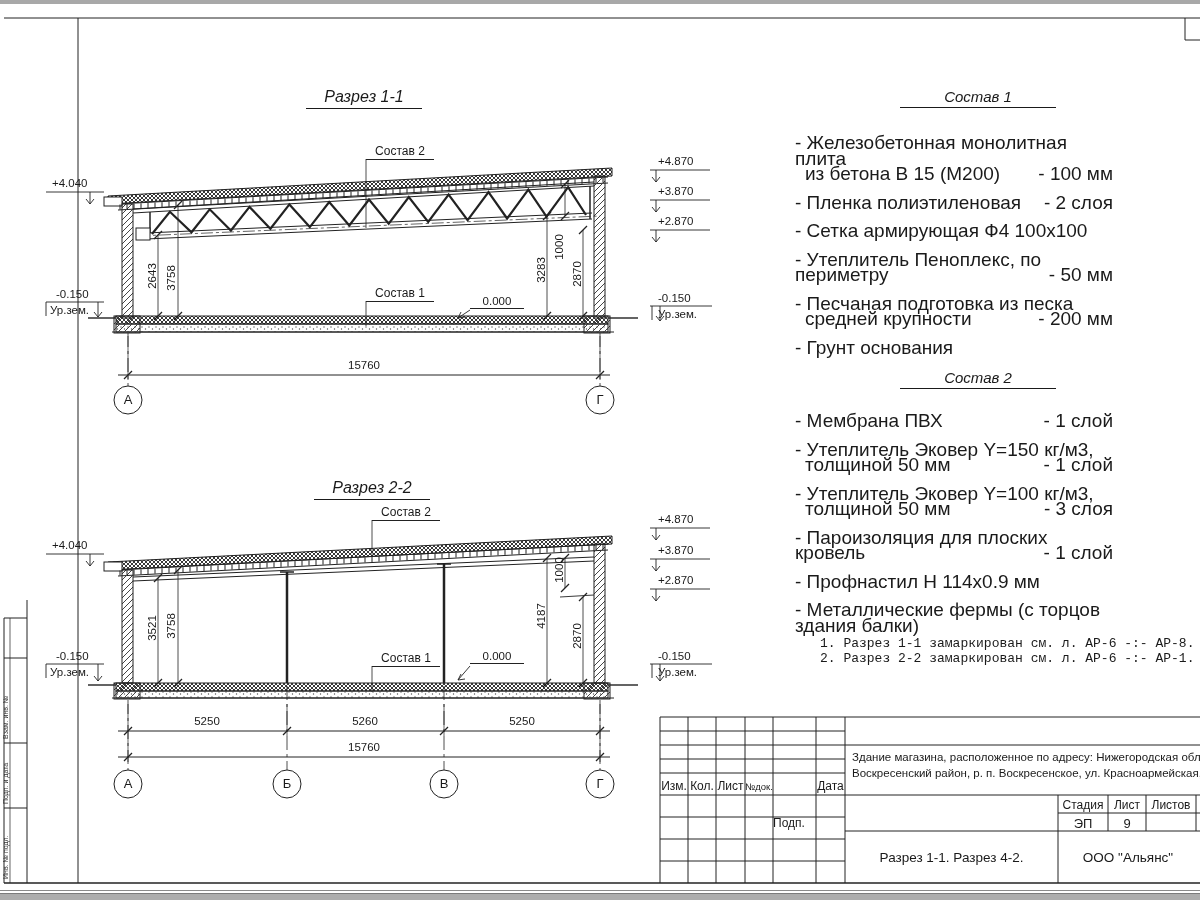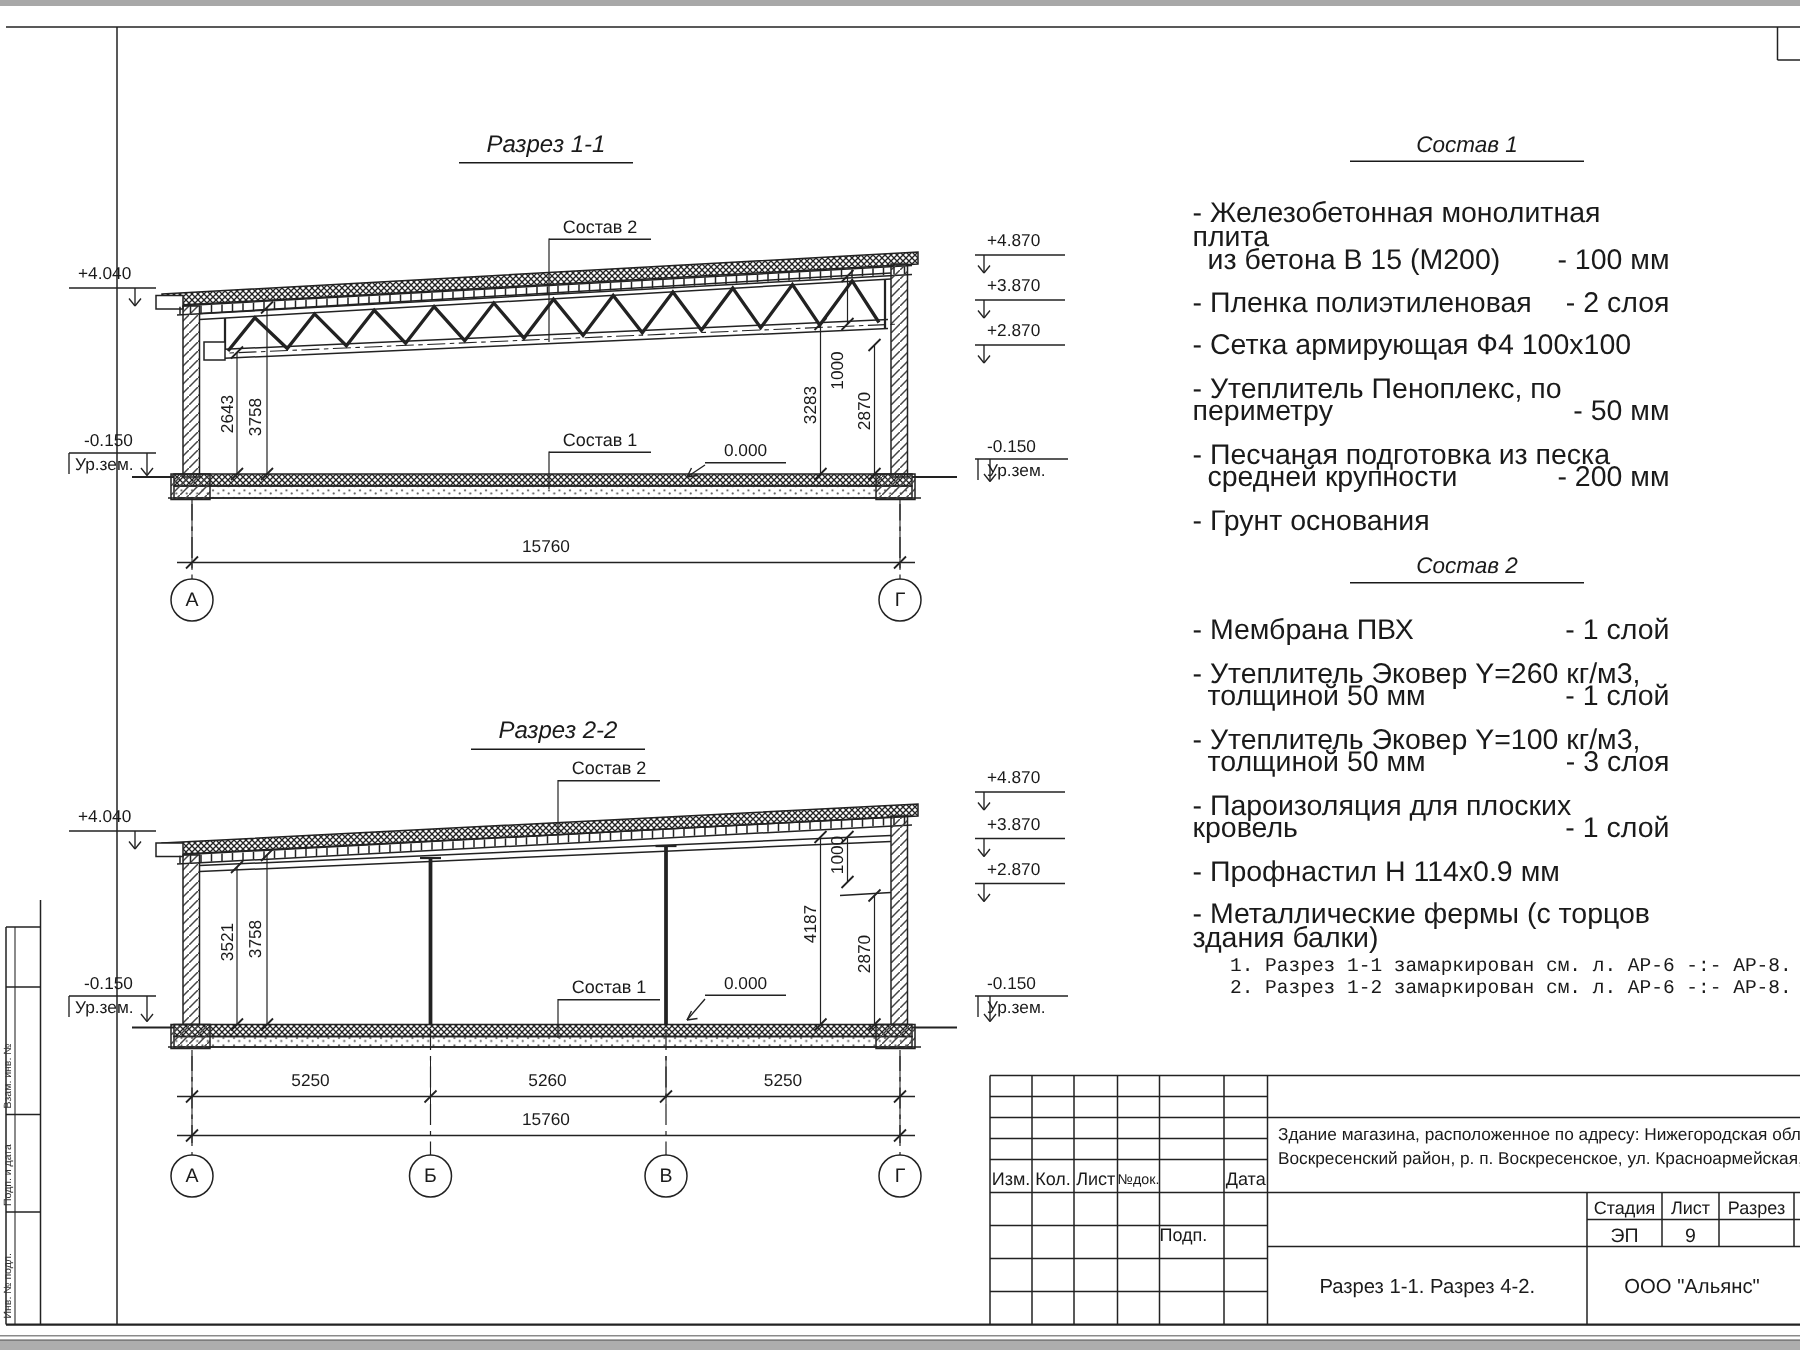--- a/index.html
+++ b/index.html
@@ -496,21 +496,21 @@
         <div class="si-line"><span>- Грунт основания</span></div>
       </div>
     </div>
   <div class="list-head" style="left:900px;top:369px;">Состав 2</div>
   <div class="slist" style="left:795px;top:413px;" id="list2">
       <div class="si">
         <div class="si-line"><span>- Мембрана ПВХ</span></div>
         <span class="si-val">- 1 слой</span>
       </div>
       <div class="si">
-        <div class="si-line"><span>- Утеплитель Эковер Y=260 кг/м3,</span></div>
+        <div class="si-line"><span>- Утеплитель Эковер Y=150 кг/м3,</span></div>
         <div class="si-line"><span>толщиной 50 мм</span></div>
         <span class="si-val">- 1 слой</span>
       </div>
       <div class="si">
         <div class="si-line"><span>- Утеплитель Эковер Y=100 кг/м3,</span></div>
         <div class="si-line"><span>толщиной 50 мм</span></div>
         <span class="si-val">- 3 слоя</span>
       </div>
       <div class="si">
         <div class="si-line"><span>- Пароизоляция для плоских кровель</span></div>
@@ -519,36 +519,36 @@
       <div class="si">
         <div class="si-line"><span>- Профнастил Н 114х0.9 мм</span></div>
       </div>
       <div class="si">
         <div class="si-line"><span>- Металлические фермы (с торцов здания балки)</span></div>
       </div>
     </div>
 
   <div class="notes">
     <div>1. Разрез 1-1 замаркирован см. л. АР-6 -:- АР-8.</div>
-    <div>2. Разрез 1-2 замаркирован см. л. АР-6 -:- АР-8.</div>
+    <div>2. Разрез 2-2 замаркирован см. л. АР-6 -:- АР-1.</div>
   </div>
 
   <div class="tb c" style="left:660px;top:779px;width:28px;">Изм.</div>
   <div class="tb c" style="left:688px;top:779px;width:28px;">Кол.</div>
   <div class="tb c" style="left:716px;top:779px;width:29px;">Лист</div>
   <div class="tb c small" style="left:745px;top:781px;width:28px;">№док.</div>
   <div class="tb c" style="left:773px;top:779px;width:26px;margin-top:37px;">Подп.</div>
   <div class="tb c" style="left:816px;top:779px;width:29px;">Дата</div>
   <div class="addr">
     <div>Здание магазина, расположенное по адресу: Нижегородская область,</div>
     <div>Воскресенский район, р. п. Воскресенское, ул. Красноармейская, д. 1</div>
   </div>
   <div class="tb c" style="left:1058px;top:798px;width:50px;">Стадия</div>
   <div class="tb c" style="left:1108px;top:798px;width:38px;">Лист</div>
-  <div class="tb c" style="left:1146px;top:798px;width:50px;">Разрез</div>
+  <div class="tb c" style="left:1146px;top:798px;width:50px;">Листов</div>
   <div class="tb c" style="left:1058px;top:816px;width:50px;font-size:13px;">ЭП</div>
   <div class="tb c" style="left:1108px;top:816px;width:38px;font-size:13px;">9</div>
   <div class="tb c" style="left:845px;top:850px;width:213px;font-size:13.5px;">Разрез 1-1. Разрез 4-2.</div>
   <div class="tb c" style="left:1058px;top:850px;width:140px;font-size:13.5px;">ООО "Альянс"</div>
 
   <div class="rot" style="left:2px;top:739px;">Взам. инв. №</div>
   <div class="rot" style="left:2px;top:804px;">Подп. и дата</div>
   <div class="rot" style="left:2px;top:879px;">Инв. № подл.</div>
 
   <div class="bar-bottom-line"></div>

